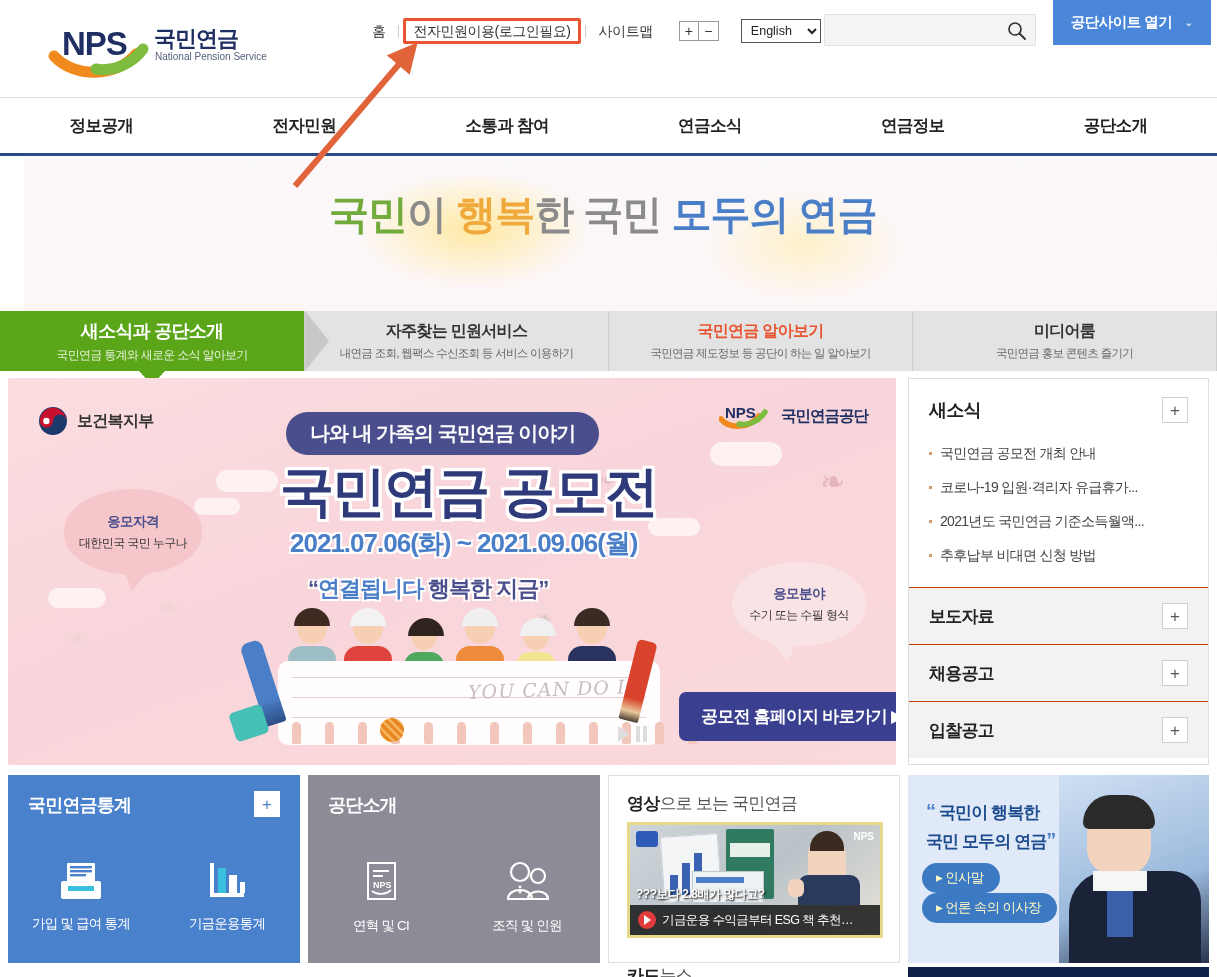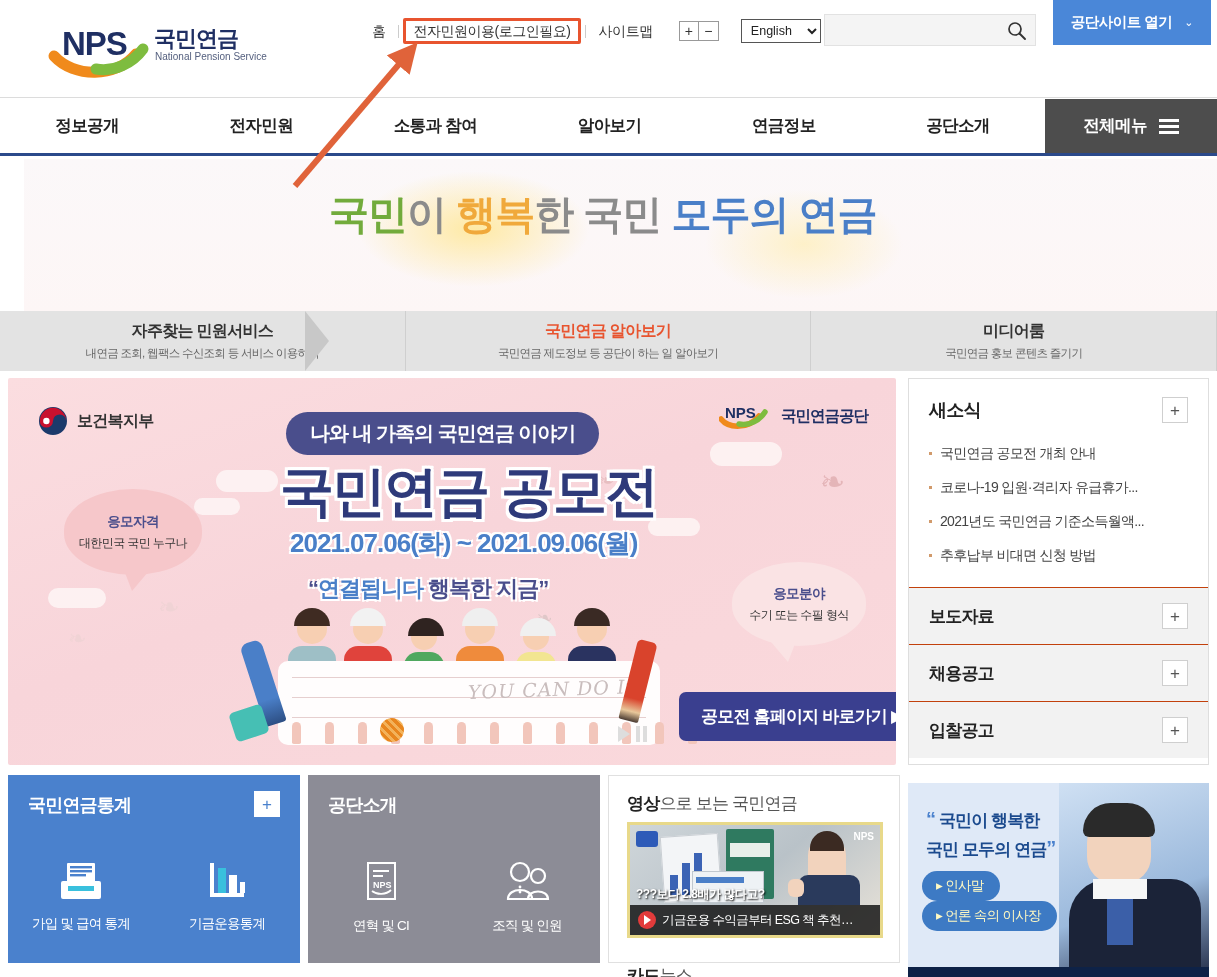--- a/index.html
+++ b/index.html
@@ -204,21 +204,21 @@
   .news-list li:before { content:""; position:absolute; left:0; top:15px; width:3px;height:3px;background:#d19a6b;}
   .acc-row { display:flex; align-items:center; justify-content:space-between; padding:0 20px;
      height:57px; background:#f2f2f2; border-top:1px solid #c2410c; cursor:pointer;}
   .acc-row .t { font-size:17px; font-weight:bold; color:#222; letter-spacing:-0.8px;}
 
   
   .bcards { position:absolute; left:0; top:397px; width:1217px; height:200px; }
   .card-stats { position:absolute; left:8px; top:0; width:292px; height:188px; background:#4a81cd; }
   .card-intro { position:absolute; left:308px; top:0; width:292px; height:188px; background:#8c8c96; }
   .card-video { position:absolute; left:608px; top:0; width:292px; height:188px; background:#fff; border:1px solid #e0e0e0;}
-  .card-chair { position:absolute; left:908px; top:0; width:301px; height:188px; background:#dfe9f7;margin-top:8px; }
+  .card-chair { position:absolute; left:908px; top:0; width:301px; height:188px; background:#dfe9f7; }
 
   .ctitle { position:absolute; left:20px; top:18px; font-size:18px; font-weight:bold; color:#fff; letter-spacing:-0.8px; }
   .card-plus { position:absolute; right:20px; top:16px; width:26px; height:26px; background:#fff;
       display:flex; align-items:center; justify-content:center; font-size:17px; color:#4a81cd; cursor:pointer; line-height:1;}
   .cicons { position:absolute; left:0; top:86px; width:100%; display:flex; justify-content:space-around; }
   .cicon { text-align:center; width:110px; cursor:pointer;}
   .cicon .lbl { margin-top:8px; font-size:13.5px; color:#fff; letter-spacing:-0.8px;}
 
   .vtitle { position:absolute; left:18px; top:16px; font-size:17px; color:#555; letter-spacing:-0.8px;}
   .vtitle b { color:#222; }
@@ -301,44 +301,40 @@
       <span class="lbl">공단사이트 열기</span>
       <span class="chev">⌄</span>
     </div>
   </div>
 
   <div class="gnb">
     <div class="gnb-inner">
       <div class="gnb-item">정보공개</div>
       <div class="gnb-item">전자민원</div>
       <div class="gnb-item">소통과 참여</div>
-      <div class="gnb-item">알아보기</div>
+      <div class="gnb-item">연금소식</div>
       <div class="gnb-item">연금정보</div>
       <div class="gnb-item">공단소개</div>
-      <div class="gnb-all">
-        <span class="t">전체메뉴</span>
-        <span class="burger">
-            <i></i>
-            <i></i>
-            <i></i>
-          </span>
-      </div>
     </div>
   </div>
 
   <div class="hero">
     <div class="hero-glow"></div>
     <div class="hero-glow2"></div>
     <div class="hero-title">
       <span class="ht-g">국민</span><span class="ht-gray">이 </span><span class="ht-o">행복</span><span class="ht-gray">한 </span><span class="ht-gray">국민 </span><span class="ht-b">모두의 연금</span>
     </div>
 
   </div>
 
   <div class="qtabs">
+    <div class="qtab active">
+      <div class="qt-t">새소식과 공단소개</div>
+      <div class="qt-s">국민연금 통계와 새로운 소식 알아보기</div>
+    </div>
     <div class="qtab">
       <div class="qt-t">자주찾는 민원서비스</div>
       <div class="qt-s">내연금 조회, 웹팩스 수신조회 등 서비스 이용하기</div>
     </div>
     <div class="qtab orange">
       <div class="qt-t">국민연금 알아보기</div>
       <div class="qt-s">국민연금 제도정보 등 공단이 하는 일 알아보기</div>
     </div>
     <div class="qtab">
       <div class="qt-t">미디어룸</div>

